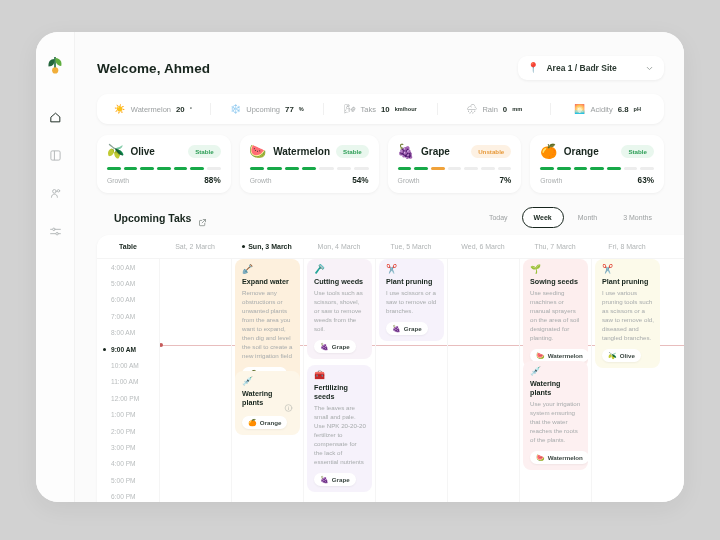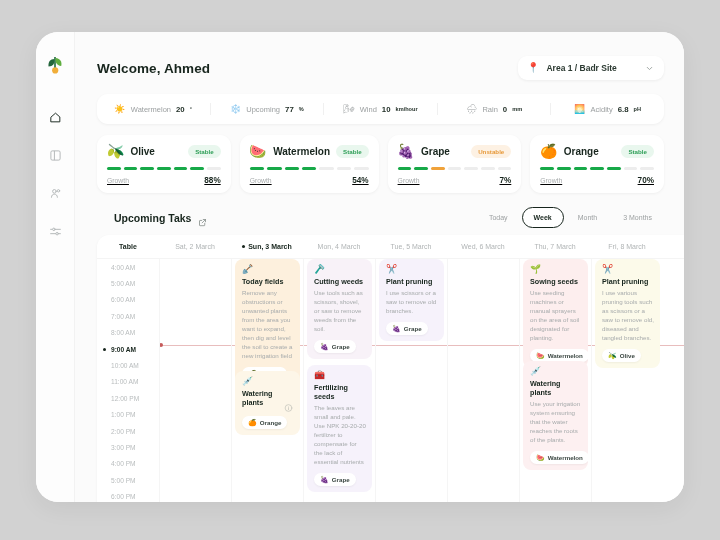--- a/index.html
+++ b/index.html
@@ -97,21 +97,21 @@
   .crop-name { font-size: 10px; font-weight: bold; color: #17251d; flex: 1; }
   .badge {
     font-size: 6.2px; padding: 3px 7px; border-radius: 8px; font-weight: bold;
   }
   .badge.stable { background: #e9f7ee; color: #2e9e57; }
   .badge.unstable { background: #fdf1e3; color: #e79a3c; }
   .bars { display: flex; gap: 3px; margin: 9px 0 6px 0; }
   .seg { flex: 1; height: 3px; border-radius: 2px; background: #ededed; }
   .seg.g { background: #17a948; }
   .seg.o { background: #f0a23a; }
-  .crop-foot { display: flex; justify-content: space-between; align-items: baseline; text-decoration: underline; }
+  .crop-foot { display: flex; justify-content: space-between; align-items: baseline; }
   .crop-foot .lbl { font-size: 6.8px; color: #a9adae; }
   .crop-foot .val { font-size: 8.2px; font-weight: bold; color: #17251d; }
 
   
   .tasks-head {
     display: flex; align-items: center; justify-content: space-between;
     margin: 14px 20px 0 22px;
   }
   .tasks-title { display: flex; align-items: center; gap: 7px; padding-left: 17px; }
   .tasks-title h2 { font-size: 10.5px; font-weight: bold; color: #17251d; }
@@ -288,21 +288,21 @@
         <div class="wx-sep"></div>
         <div class="wx">
           <span class="ico">❄️</span>
           <span>Upcoming</span>
           <b>77</b>
           <span class="unit">%</span>
         </div>
         <div class="wx-sep"></div>
         <div class="wx">
           <span class="ico">🌬</span>
-          <span>Wind</span>
+          <span>Taks</span>
           <b>10</b>
           <span class="unit">km/hour</span>
         </div>
         <div class="wx-sep"></div>
         <div class="wx">
           <span class="ico">🌧</span>
           <span>Rain</span>
           <b>0</b>
           <span class="unit">mm</span>
         </div>
@@ -386,21 +386,21 @@
             <span class="seg g"></span>
             <span class="seg g"></span>
             <span class="seg g"></span>
             <span class="seg g"></span>
             <span class="seg g"></span>
             <span class="seg "></span>
             <span class="seg "></span>
           </div>
           <div class="crop-foot">
             <span class="lbl">Growth</span>
-            <span class="val">70%</span>
+            <span class="val">63%</span>
           </div>
         </div>
       </div>
 
     <div class="tasks-head">
       <div class="tasks-title">
         <h2>Upcoming Taks</h2>
         <span class="ext-icon">
           <svg width="9" height="9" viewBox="0 0 24 24" fill="none" stroke="#2b3a33" stroke-width="2" stroke-linecap="round" stroke-linejoin="round">
             <path d="M14 4 H20 V10"></path>
@@ -477,21 +477,21 @@
               <span>5:00 PM</span>
             </div>
             <div class="time-row">
               <span>6:00 PM</span>
             </div>
           </div>
         <div class="nowline"></div>
         <div class="grid" id="day-grid">
             <div class="day-col"></div>
             <div class="day-col">
-              <div class="task t-orange" style="top: 0px; min-height: 108px;"><span class="temoji">🪏</span><h3>Today fields</h3><p>Remove any obstructions or unwanted plants from the area you want to expand, then dig and level the soil to create a new irrigation field</p><span class="chip">
+              <div class="task t-orange" style="top: 0px; min-height: 108px;"><span class="temoji">🪏</span><h3>Expand water</h3><p>Remove any obstructions or unwanted plants from the area you want to expand, then dig and level the soil to create a new irrigation field</p><span class="chip">
                   <span class="cemoji">🍊</span>
                   <span>Orange</span>
                 </span></div>
               <div class="task t-orange2" style="top: 112px; min-height: 62px;"><span class="temoji">💉</span><h3>Watering plants</h3><span class="chip">
                   <span class="cemoji">🍊</span>
                   <span>Orange</span>
                 </span><span class="info-ico"><svg width="9" height="9" viewBox="0 0 24 24" fill="none" stroke="#8d9492" stroke-width="2" stroke-linecap="round">
                     <circle cx="12" cy="12" r="9"></circle>
                     <path d="M12 11 V16.5"></path>
                     <circle cx="12" cy="7.6" r="1" fill="#8d9492" stroke="none"></circle>

